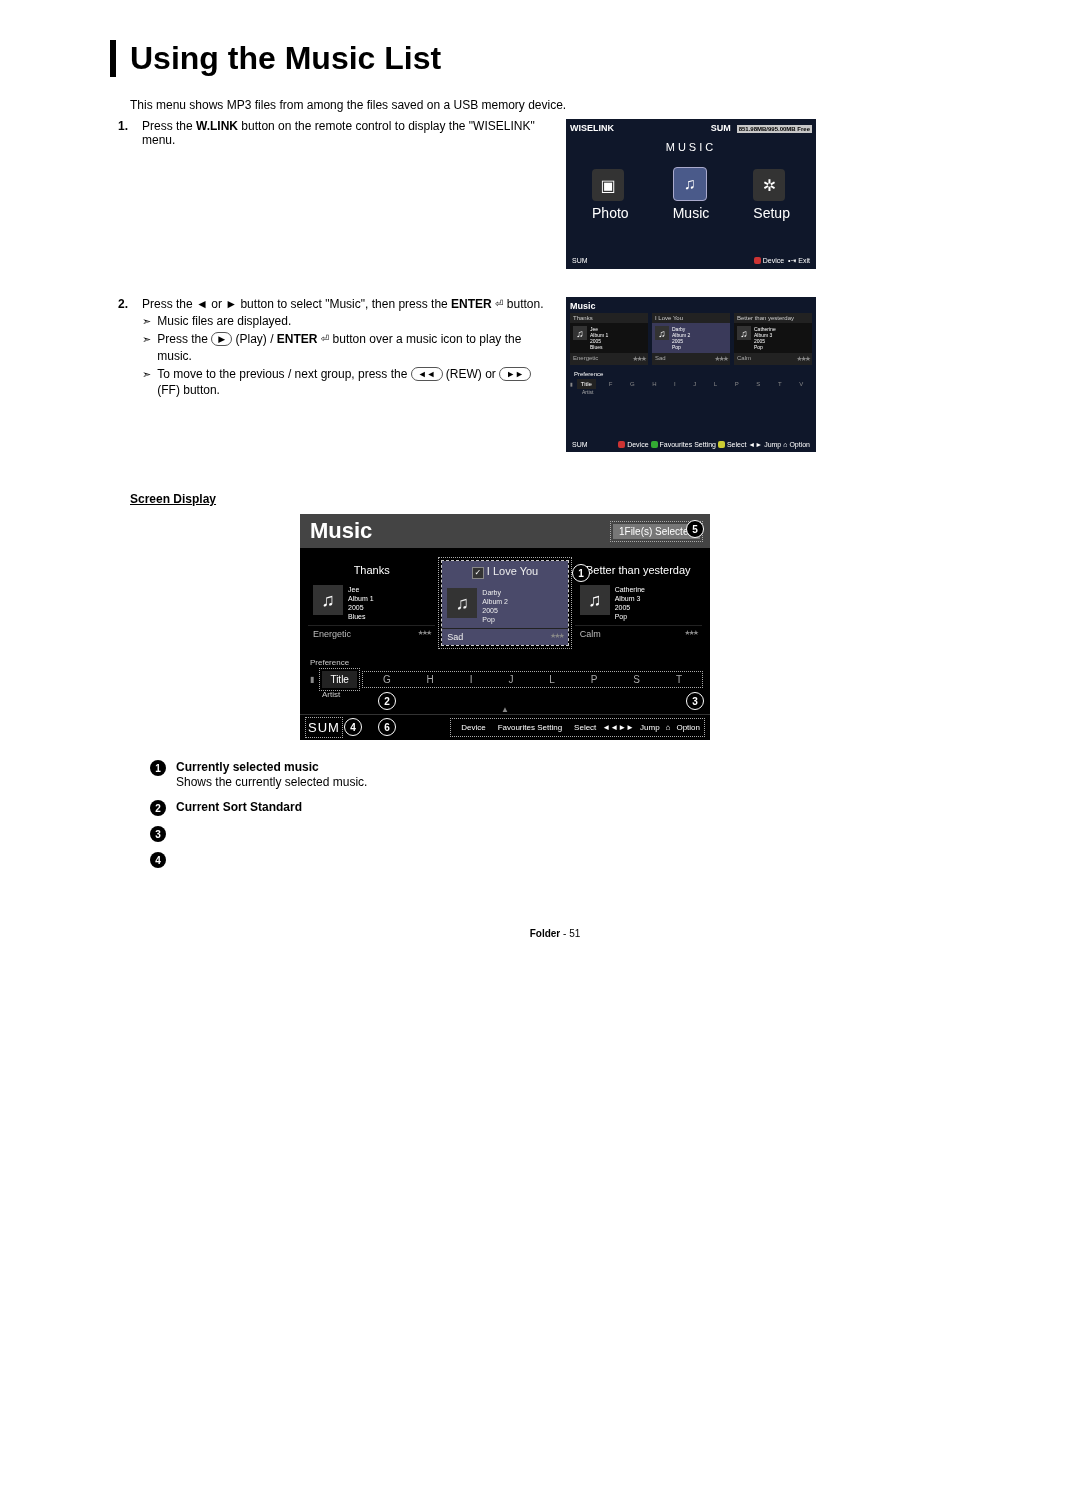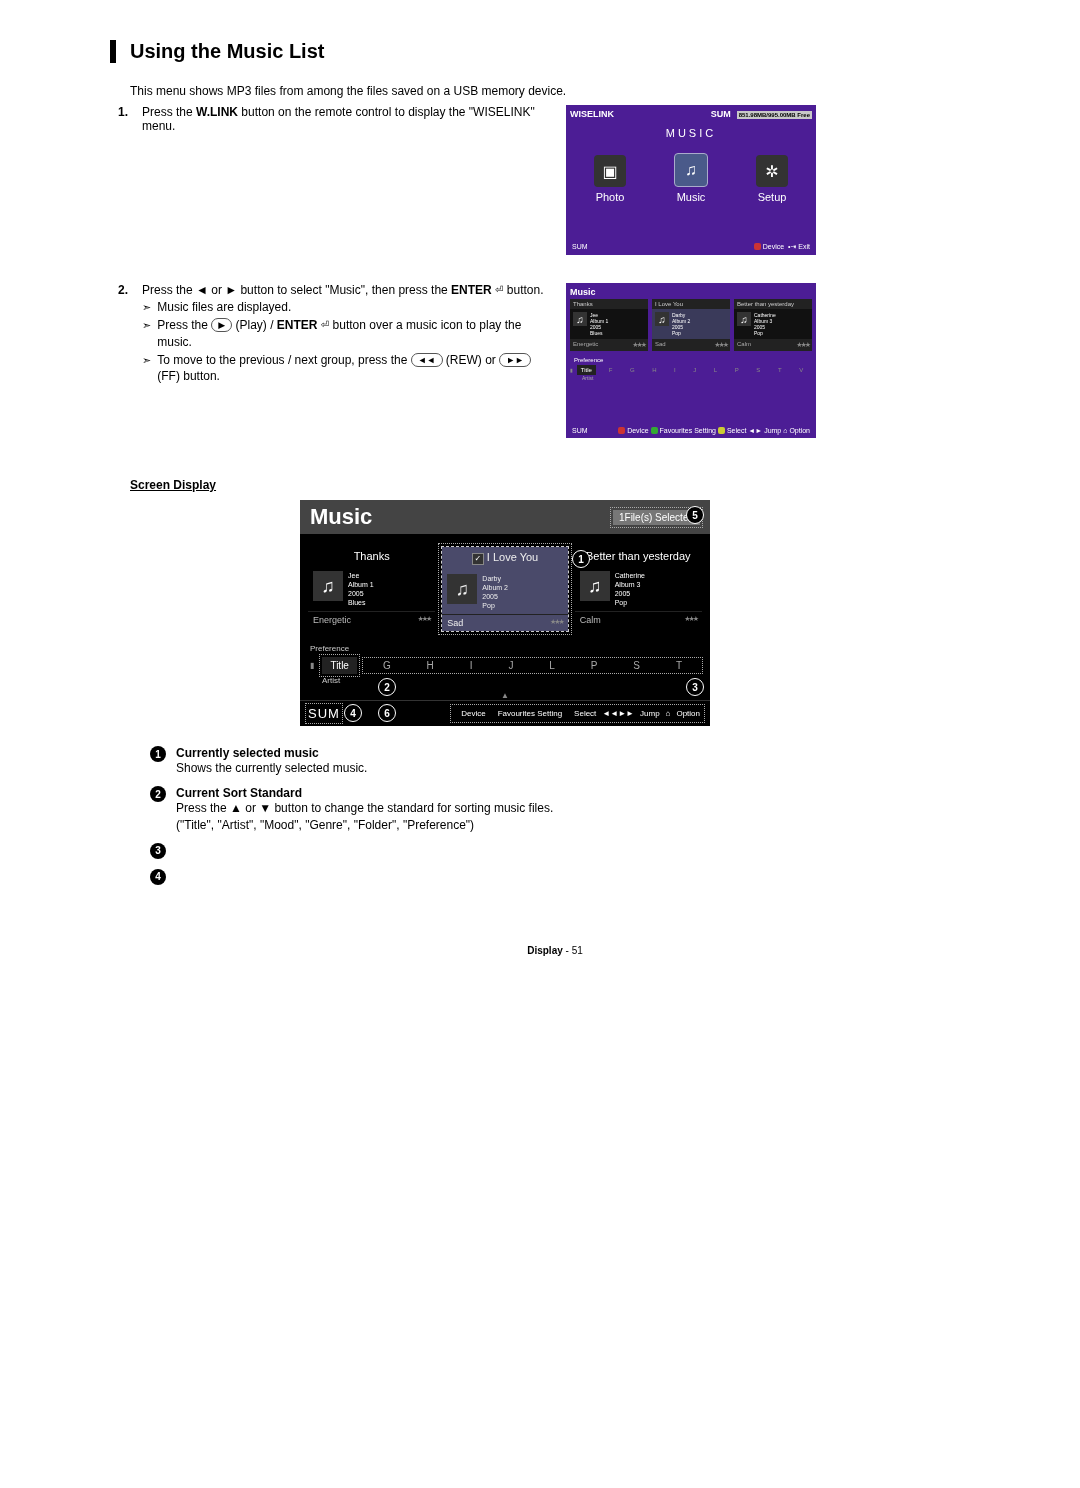--- a/index.html
+++ b/index.html
@@ -10,21 +10,21 @@
     margin: 0;
     padding: 40px 80px 40px 110px;
     width: 890px;
   }
   .title-wrap {
     border-left: 6px solid #000;
     padding-left: 14px;
     margin-bottom: 8px;
   }
   h1 {
-    font-size: 20px;
+    font-size: 32px;
     margin: 0 0 20px 0;
     font-weight: bold;
   }
   .intro, .step-text, .sub-bullet, .desc, .footnote p { line-height: 1.35; }
   .steps { margin-top: 6px; }
   .step-row {
     display: flex;
     gap: 14px;
     margin-bottom: 28px;
   }
@@ -50,37 +50,37 @@
     padding:0 6px;
     vertical-align:1px;
     background:#fff;
   }
   .enter-sym { display:inline-block; font-size:10px; vertical-align:1px;}
   .side-fig {
     width: 250px;
     flex-shrink: 0;
   }
   .tv {
-    background: #4c1d95;
+    background: #0f172a;
     color: #fff;
     font-size: 8px;
     width: 250px;
     height: 150px;
     position: relative;
     box-sizing: border-box;
     padding: 4px;
   }
   .tv .hdr { font-weight:bold; font-size:9px; display:flex; justify-content:space-between;}
   .tv .memory { background:#c8c8c8; color:#000; font-size:6px; padding:1px 2px; }
   .wise-icons { display:flex; justify-content:space-around; margin-top:14px; align-items:end; }
   .wise-icons .ico-box {
     width:32px;height:32px;background:#333;display:flex;align-items:center;justify-content:center;font-size:16px;border-radius:4px;
   }
   .wise-icons .sel { background:#4a5a8a; border:1px solid #aac; }
-  .wise-icons .lbl { text-align:center; font-size:11px; margin-top:4px; }
+  .wise-icons .lbl { text-align:center; font-size:14px; margin-top:4px; }
   .big-music-lbl { text-align:center; font-size:11px; letter-spacing:3px; margin:8px 0 2px 0;}
   .tv-footer { position:absolute; bottom:4px; left:6px; right:6px; display:flex; justify-content:space-between; font-size:7px;}
   .tv-footer .red-dot, .tv-footer .grn-dot, .tv-footer .yel-dot, .tv-footer .blu-dot {
     display:inline-block;width:7px;height:7px;border-radius:2px;vertical-align:-1px;margin-right:2px;
   }
   .red-dot{background:#c33;} .grn-dot{background:#3a3;} .yel-dot{background:#cc3;}
 
   
   .tv2 { height:155px; }
   .tv2 .cols { display:flex; gap:4px; margin-top:2px; }
@@ -378,27 +378,25 @@
     <div class="footnote-num">1</div>
     <div class="footnote-body">
       <strong>Currently selected music</strong><br>
       <span class="desc">Shows the currently selected music.</span>
     </div>
   </div>
   <div class="footnote-row">
     <div class="footnote-num">2</div>
     <div class="footnote-body">
       <strong>Current Sort Standard</strong><br>
-      <span class="desc" style="white-space:pre-line;">Press the ▲ or ▼ button to change the standard for sorting music files.
-("Title", "Artist", "Mood", "Genre", "Folder", "Preference")</span>
     </div>
   </div>
   <div class="footnote-row">
     <div class="footnote-num">3</div>
   </div>
   <div class="footnote-row">
     <div class="footnote-num">4</div>
   </div>
 </div>
 
 <div class="page-no">
-  <b>Display</b> - <span>51</span>
+  <b>Folder</b> - <span>51</span>
 </div>
 
 </body></html>

